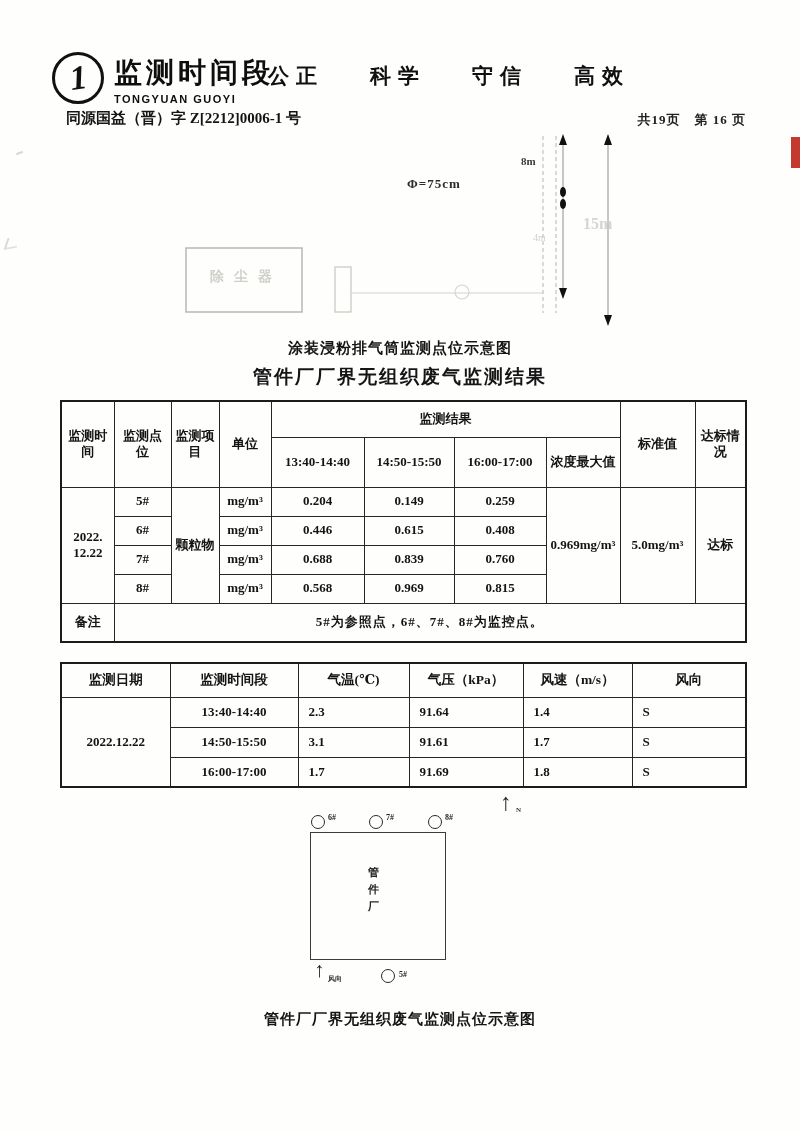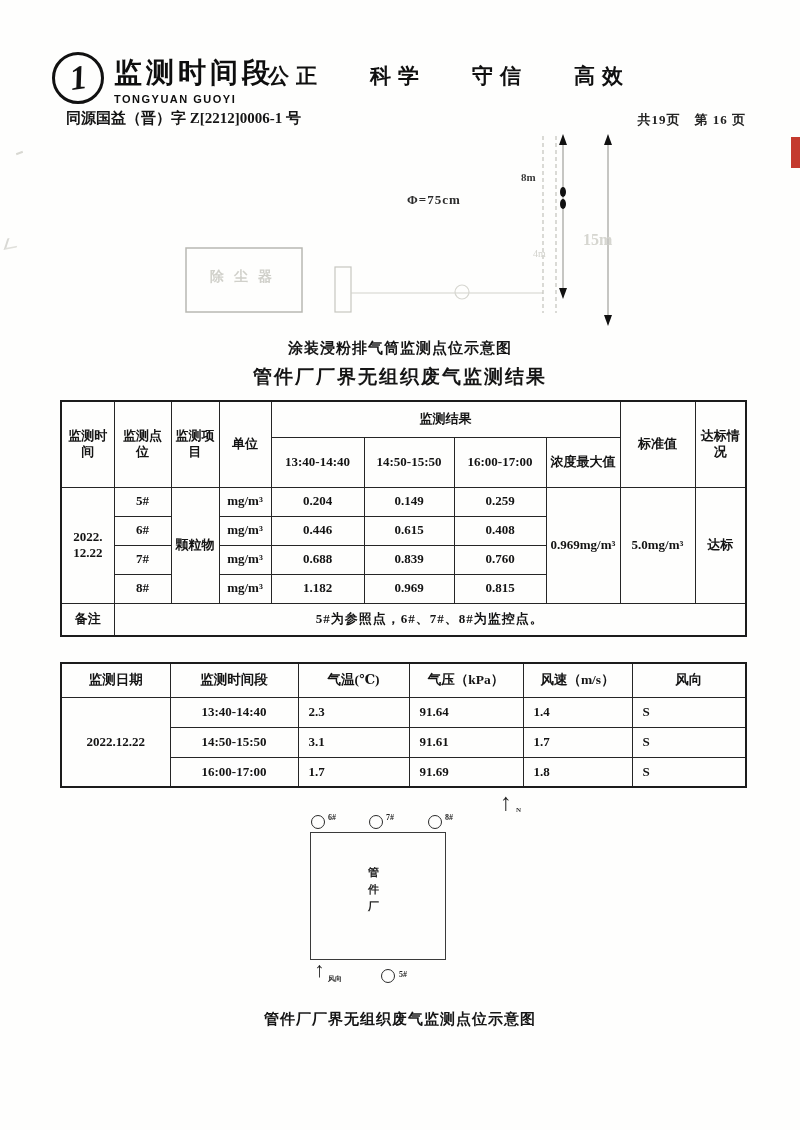--- a/index.html
+++ b/index.html
@@ -27,21 +27,21 @@
              font-family:"Liberation Sans","DejaVu Sans",sans-serif; }
   .slogans { position:absolute; left:268px; top:62px; display:flex; gap:46px; }
   .slogans span { font-size:21px; font-weight:900; letter-spacing:7px; color:#101010;
                   font-family:"Liberation Sans","DejaVu Sans",sans-serif; }
   .doc-line { position:absolute; left:0; top:109px; width:800px; }
   .doc-number { position:absolute; left:66px; top:0; font-size:15px; font-weight:700; color:#151515; }
   .page-count { position:absolute; right:54px; top:2px; font-size:13px; font-weight:600; color:#222; letter-spacing:1px;text-align:center; }
 
   
   .stack-svg { position:absolute; left:0; top:130px; }
-  .lbl { position:absolute; white-space:nowrap;margin-top:16px; }
+  .lbl { position:absolute; white-space:nowrap; }
   .phi-label   { left:407px; top:176px; font-size:13px; font-weight:600; color:#2c2c2c; letter-spacing:1px; }
   .h8-label    { left:521px; top:155px; font-size:11px; font-weight:600; color:#3a3a3a; }
   .h4-label    { left:533px; top:232px; font-size:10px; color:#d2d2cc; }
   .h15-label   { left:583px; top:215px; font-size:16px; color:#d6d6d0;font-weight:bold; }
   .dustbox-label {
     position:absolute; left:200px; top:268px; width:92px; text-align:center;
     font-size:14px; color:#d0d0ca; letter-spacing:10px; font-weight:600;
   }
   .red-marker { position:absolute; left:791px; top:137px; width:9px; height:31px; background:#c43a2e; }
   .artifact-1 { position:absolute; left:6px; top:237px; width:12px; height:12px;
@@ -197,25 +197,25 @@
     <tr style="height:29px">
       <td>7#</td>
       <td class="unit-cell">mg/m³</td>
       <td class="num">0.688</td>
       <td class="num">0.839</td>
       <td class="num">0.760</td>
     </tr>
     <tr style="height:29px">
       <td>8#</td>
       <td class="unit-cell">mg/m³</td>
-      <td class="num">1.182</td>
+      <td class="num">0.568</td>
       <td class="num">0.969</td>
       <td class="num">0.815</td>
     </tr>
-    <tr style="height:33px">
+    <tr style="height:39px">
       <td>备注</td>
       <td colspan="9" class="note-cell">5#为参照点，6#、7#、8#为监控点。</td>
     </tr>
   </tbody>
     </table>
 
 
   <table id="table2" class="tbl">
     <colgroup>
       <col style="width:109px">

